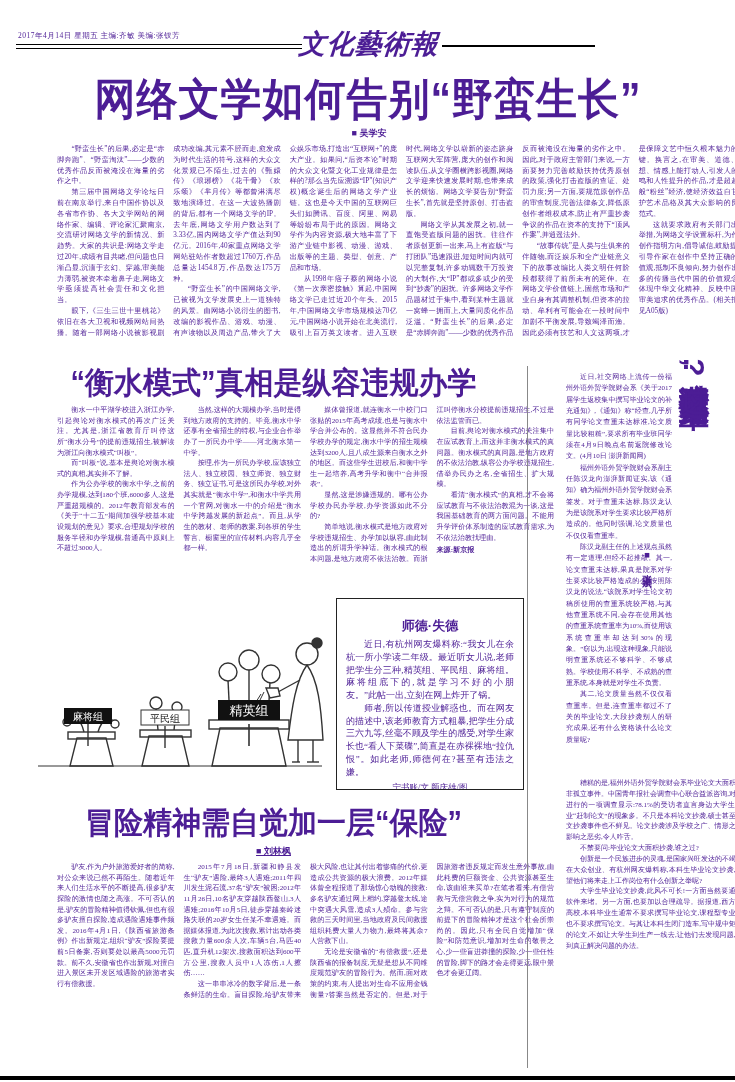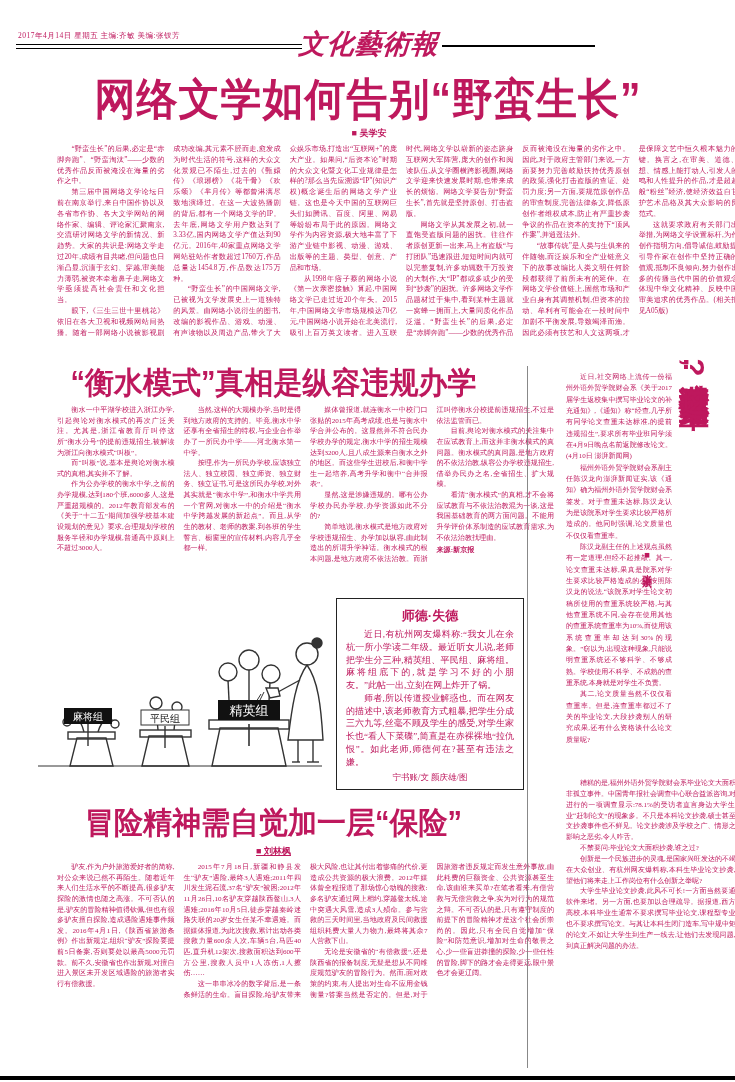--- a/index.html
+++ b/index.html
@@ -1,17 +1,17 @@
 <!DOCTYPE html>
 <html><head>
 <meta charset="utf-8">
 <style>
   html,body{margin:0;padding:0;background:#e8e8e8;}
   #page{position:relative;width:735px;height:1082px;background:#ffffff;overflow:hidden;
-        font-family:"Liberation Serif",serif;color:#be185d;}
+        font-family:"Liberation Serif",serif;color:#4c1d95;}
   .abs{position:absolute;}
   .hei{font-family:"Liberation Sans",sans-serif;}
   .just p{margin:0;text-indent:2em;text-align:justify;}
   .just{overflow:hidden;margin-left:32px;}
 
   
   #date-line{left:18px;top:31px;font-size:7.5px;letter-spacing:.5px;white-space:nowrap;}
   #rule-left{left:16px;top:44px;width:286px;height:3px;border-top:1px solid #000;border-bottom:1px solid #000;}
   #masthead{left:295px;top:26px;width:148px;font-size:27px;font-weight:bold;font-style:italic;
             letter-spacing:1px;text-align:center;font-family:"DejaVu Serif",serif;transform:skewX(-4deg);}
@@ -29,21 +29,21 @@
   
   #a2-headline{left:25px;top:364px;width:497px;font-size:29px;font-weight:900;text-align:center;
                transform:scaleY(1.05);}
   #a2-body{left:25px;top:405px;width:497px;height:184px;column-count:4;column-gap:9px;
            font-size:7.1px;line-height:1.5;}
   #a2-source{font-weight:bold;text-indent:0 !important;text-align:left;margin-top:2px !important;}
 
   
   #cartoon{left:30px;top:596px;width:300px;height:192px;}
   #cartoon-panel{left:336px;top:598px;width:188px;height:192px;border:1px solid #222;
-                 box-sizing:border-box;padding:8px 9px;overflow:hidden;}
+                 box-sizing:border-box;padding:18px 9px;overflow:hidden;}
   #cartoon-title{font-size:13px;font-weight:bold;text-align:center;margin-bottom:3px;
                  font-family:"Liberation Sans",sans-serif;}
   #cartoon-body p{margin:0;text-indent:2em;text-align:justify;}
   #cartoon-body{font-size:9px;line-height:1.42;}
   #cartoon-credit{font-size:8.5px;text-align:center;margin-top:4px;}
 
   
   #a4-headline{left:25px;top:804px;width:497px;font-size:29px;font-weight:900;text-align:center;
                transform:scaleY(1.05);}
   #a4-byline{left:25px;top:845px;width:497px;font-size:9px;font-weight:bold;text-align:center;text-decoration:underline;}
@@ -159,21 +159,21 @@
   <div class="abs hei" id="a4-byline">■ 刘林枫</div>
   <div class="abs just" id="a4-body">
       <p>驴友,作为户外旅游爱好者的简称,对公众来说已然不再陌生。随着近年来人们生活水平的不断提高,很多驴友探险的激情也随之高涨。不可否认的是,驴友的冒险精神值得钦佩,但也有很多驴友擅自探险,造成遇险遇难事件频发。2016年4月1日,《陕西省旅游条例》作出新规定,组织“驴友”探险要提前5日备案,否则要处以最高5000元罚款。前不久,安徽省也作出新规,对擅自进入景区未开发区域遇险的旅游者实行有偿救援。</p>
       <p>2015年7月18日,新疆和静县发生“驴友”遇险,最终3人遇难;2011年四川发生泥石流,37名“驴友”被困;2012年11月26日,10名驴友穿越陕西鳌山,3人遇难;2016年10月5日,徒步穿越秦岭迷路失联的20岁女生任某不幸遇难。而据媒体报道,为此次搜救,累计出动各类搜救力量600余人次,车辆5台,马匹40匹,直升机12架次,搜救面积达到600平方公里,搜救人员中1人冻伤,1人擦伤……</p>
       <p>这一串串冰冷的数字背后,是一条条鲜活的生命。盲目探险,给驴友带来极大风险,也让其付出着惨痛的代价,更造成公共资源的极大浪费。2012年媒体曾全程报道了那场惊心动魄的搜救:多名驴友通过网上相约,穿越鳌太线,途中突遇大风雪,造成3人殒命。参与营救的三天时间里,当地政府及民间救援组织耗费大量人力物力,最终将其余7人营救下山。</p>
       <p>无论是安徽省的“有偿救援”,还是陕西省的报备制度,无疑是想从不同维度规范驴友的冒险行为。然而,面对政策的约束,有人提出对生命不应用金钱衡量?答案当然是否定的。但是,对于因旅游者违反规定而发生意外事故,由此耗费的巨额资金、公共资源甚至生命,该由谁来买单?在笔者看来,有偿营救与无偿营救之争,实为对行为的规范之辩。不可否认的是,只有遵守制度的前提下的冒险精神才是这个社会所崇尚的。因此,只有全民自觉增加“保险”和防范意识,增加对生命的敬畏之心,少一些盲进莽撞的探险,少一些任性的冒险,脚下的路才会走得更远,眼中景色才会更辽阔。</p>
     </div>
 
   <div class="abs" id="sidebar-divider"></div>
   <div class="abs just" id="a3-body-top">
-      <p>近日,社交网络上流传一份福州外语外贸学院财会系《关于2017届学生返校集中撰写毕业论文的补充通知》,《通知》称“经查,几乎所有同学论文查重未达标准,的提前违规招生”,要求所有毕业班同学须在4月9日晚点名前返院修改论文。(4月10日 澎湃新闻网)</p>
+      <p>近日,社交网络上流传一份福州外语外贸学院财会系《关于2017届学生返校集中撰写毕业论文的补充通知》,《通知》称“经查,几乎所有同学论文查重未达标准,论文质量比较粗糙”,要求所有毕业班同学须在4月9日晚点名前返院修改论文。(4月10日 澎湃新闻网)</p>
       <p>福州外语外贸学院财会系副主任陈汉龙向澎湃新闻证实,该《通知》确为福州外语外贸学院财会系签发。对于查重未达标,陈汉龙认为是该院系对学生要求比较严格所造成的。他同时强调,论文质量也不仅仅看查重率。</p>
       <p>陈汉龙副主任的上述观点虽然有一定道理,但经不起推敲。其一,论文查重未达标,果真是院系对学生要求比较严格造成的么?按照陈汉龙的说法,“该院系对学生论文初稿所使用的查重系统较严格,与其他查重系统不同,会存在使用其他的查重系统查重率为10%,而使用该系统查重率却达到30%的现象。”窃以为,出现这种现象,只能说明查重系统还不够科学、不够成熟。学校使用不科学、不成熟的查重系统,本身就是对学生不负责。</p>
       <p>其二,论文质量当然不仅仅看查重率。但是,连查重率都过不了关的毕业论文,大段抄袭别人的研究成果,还有什么资格谈什么论文质量呢?</p>
     </div>
   <div class="abs" id="a3-byline">■ 张卫斌</div>
   <div class="abs" id="a3-headline">毕业论文大面积抄袭,谁之过?</div>
   <div class="abs just" id="a3-body-bottom">
       <p>糟糕的是,福州外语外贸学院财会系毕业论文大面积抄袭并非孤立事件。中国青年报社会调查中心联合益派咨询,对2010人进行的一项调查显示:78.1%的受访者直言身边大学生临近毕业“赶制论文”的现象多。不只是本科论文抄袭,硕士甚至博士论文抄袭事件也不鲜见。论文抄袭涉及学校之广、情形之严重、影响之恶劣,令人咋舌。</p>
       <p>不禁要问:毕业论文大面积抄袭,谁之过?</p>
       <p>创新是一个民族进步的灵魂,是国家兴旺发达的不竭动力。在大众创业、有杭州网友爆料称,本科生毕业论文抄袭,还能奢望他们将来走上工作岗位有什么创新之举呢?</p>

